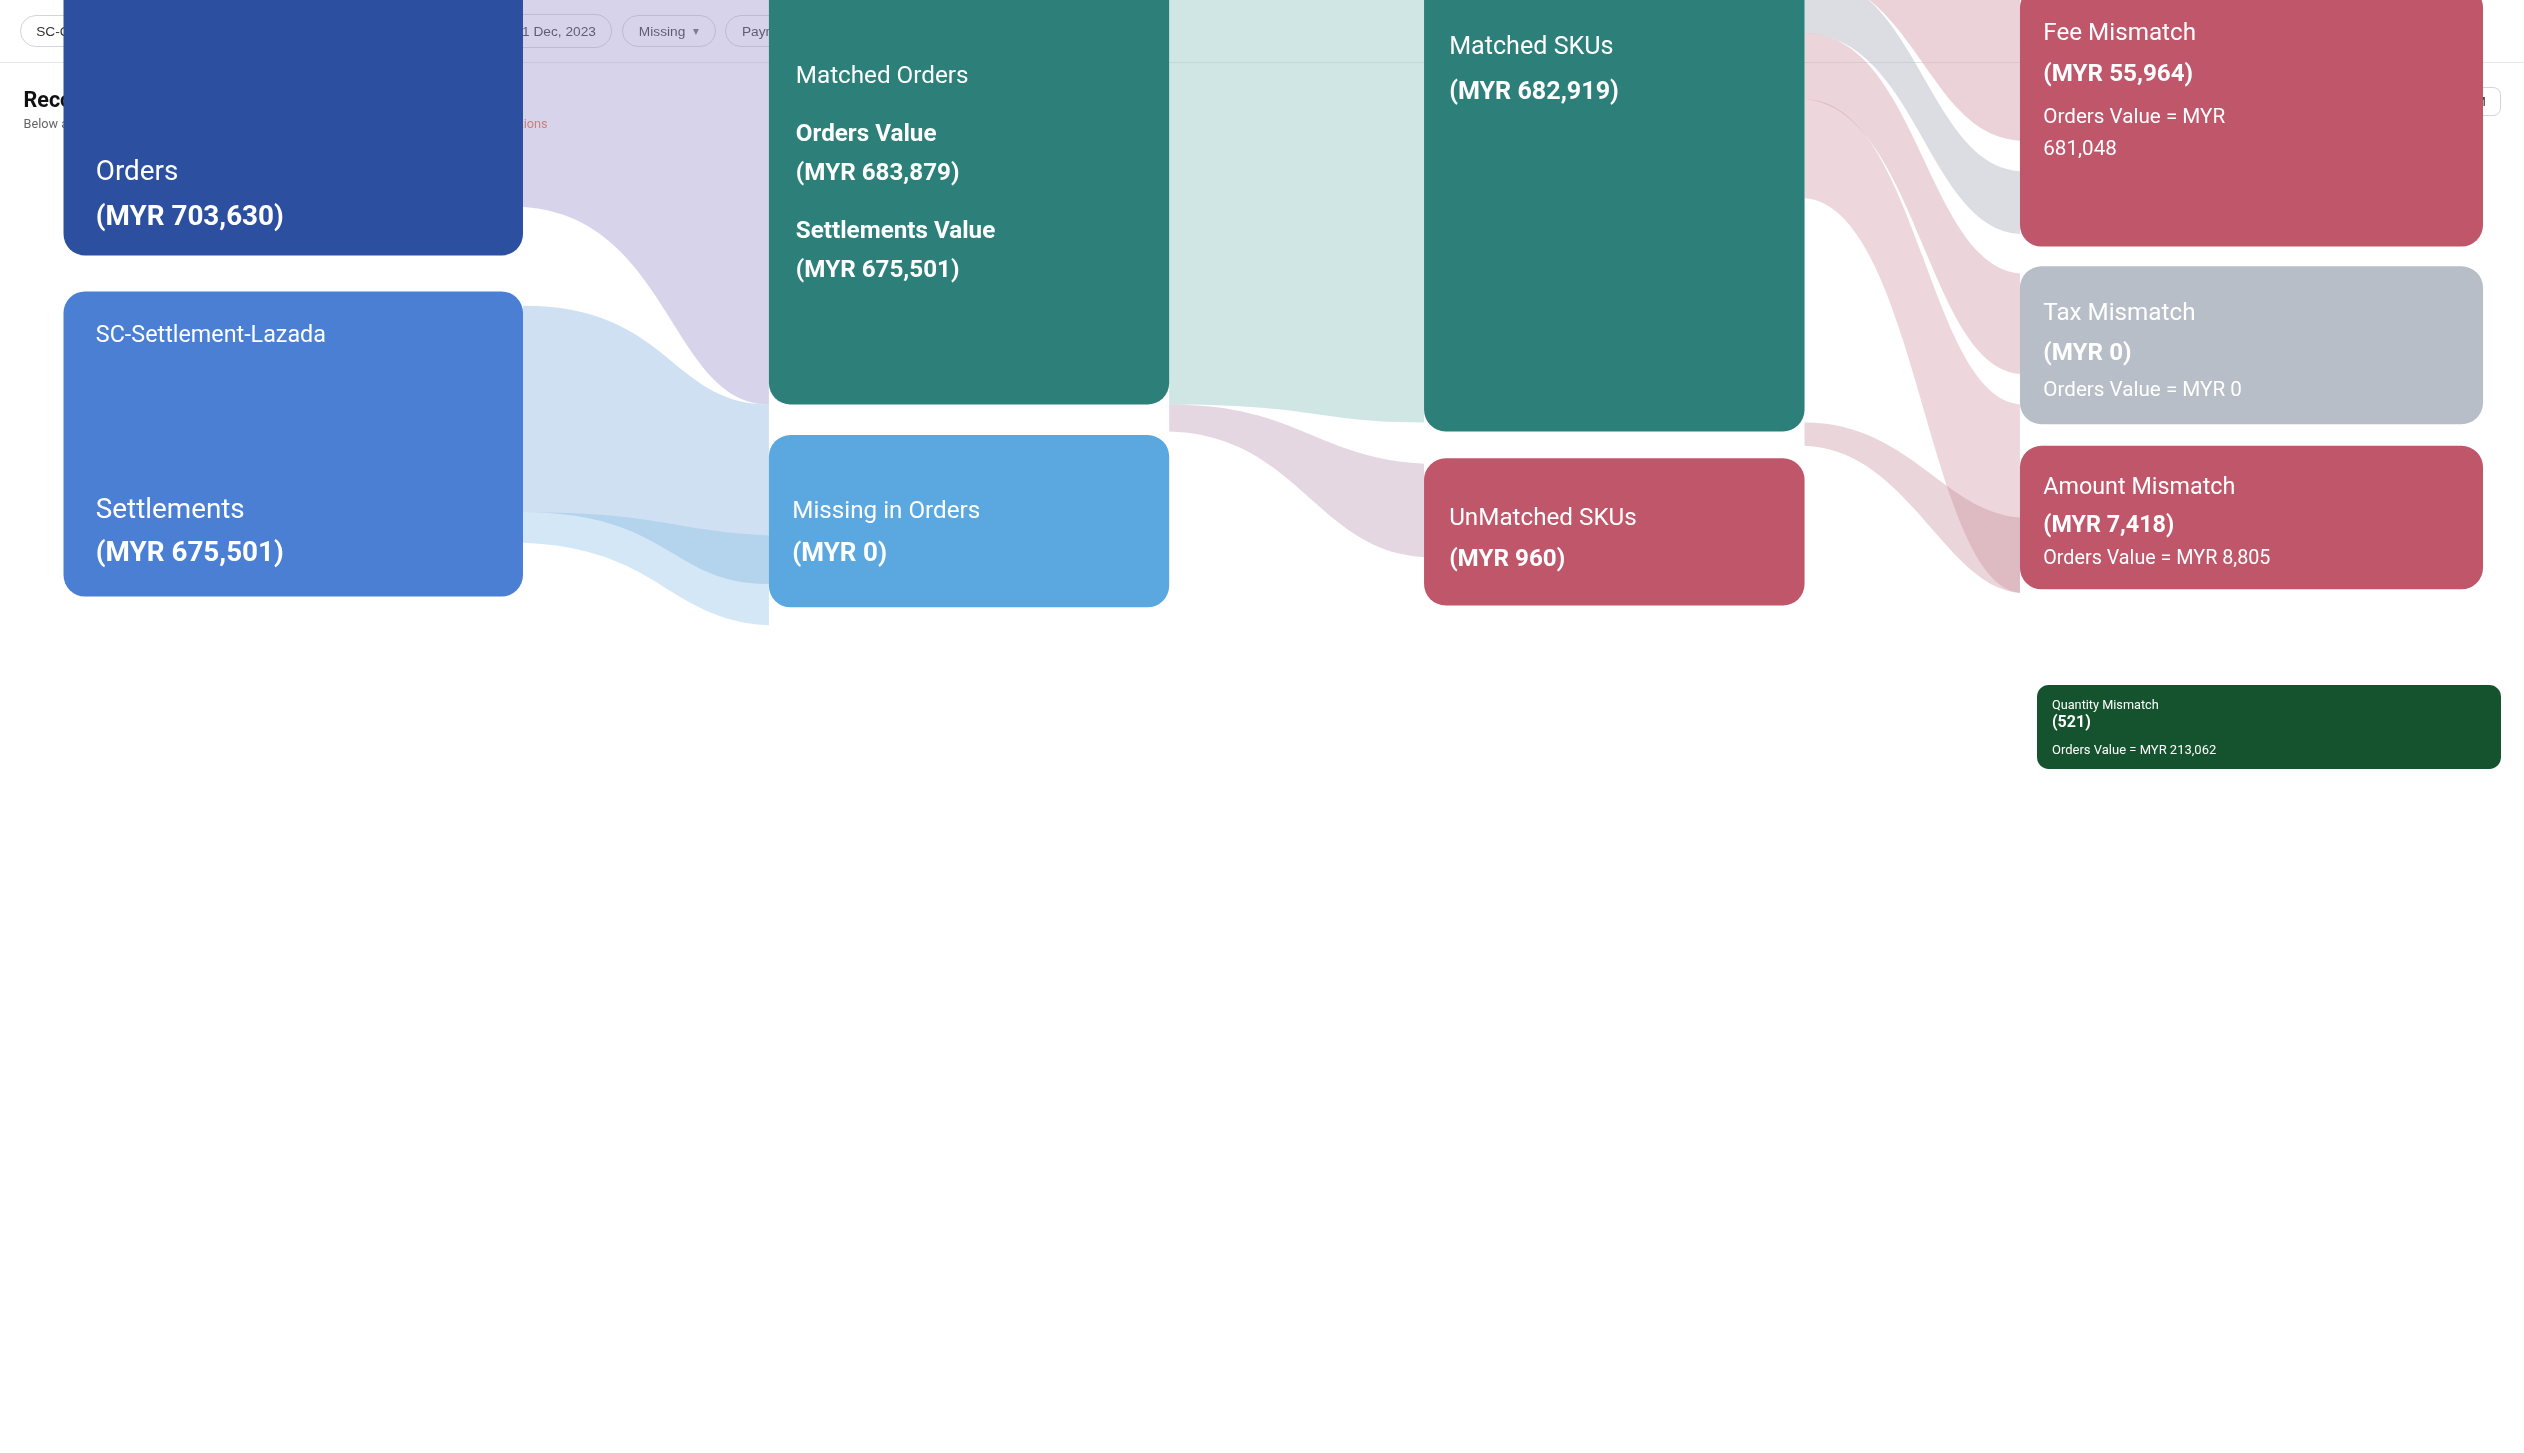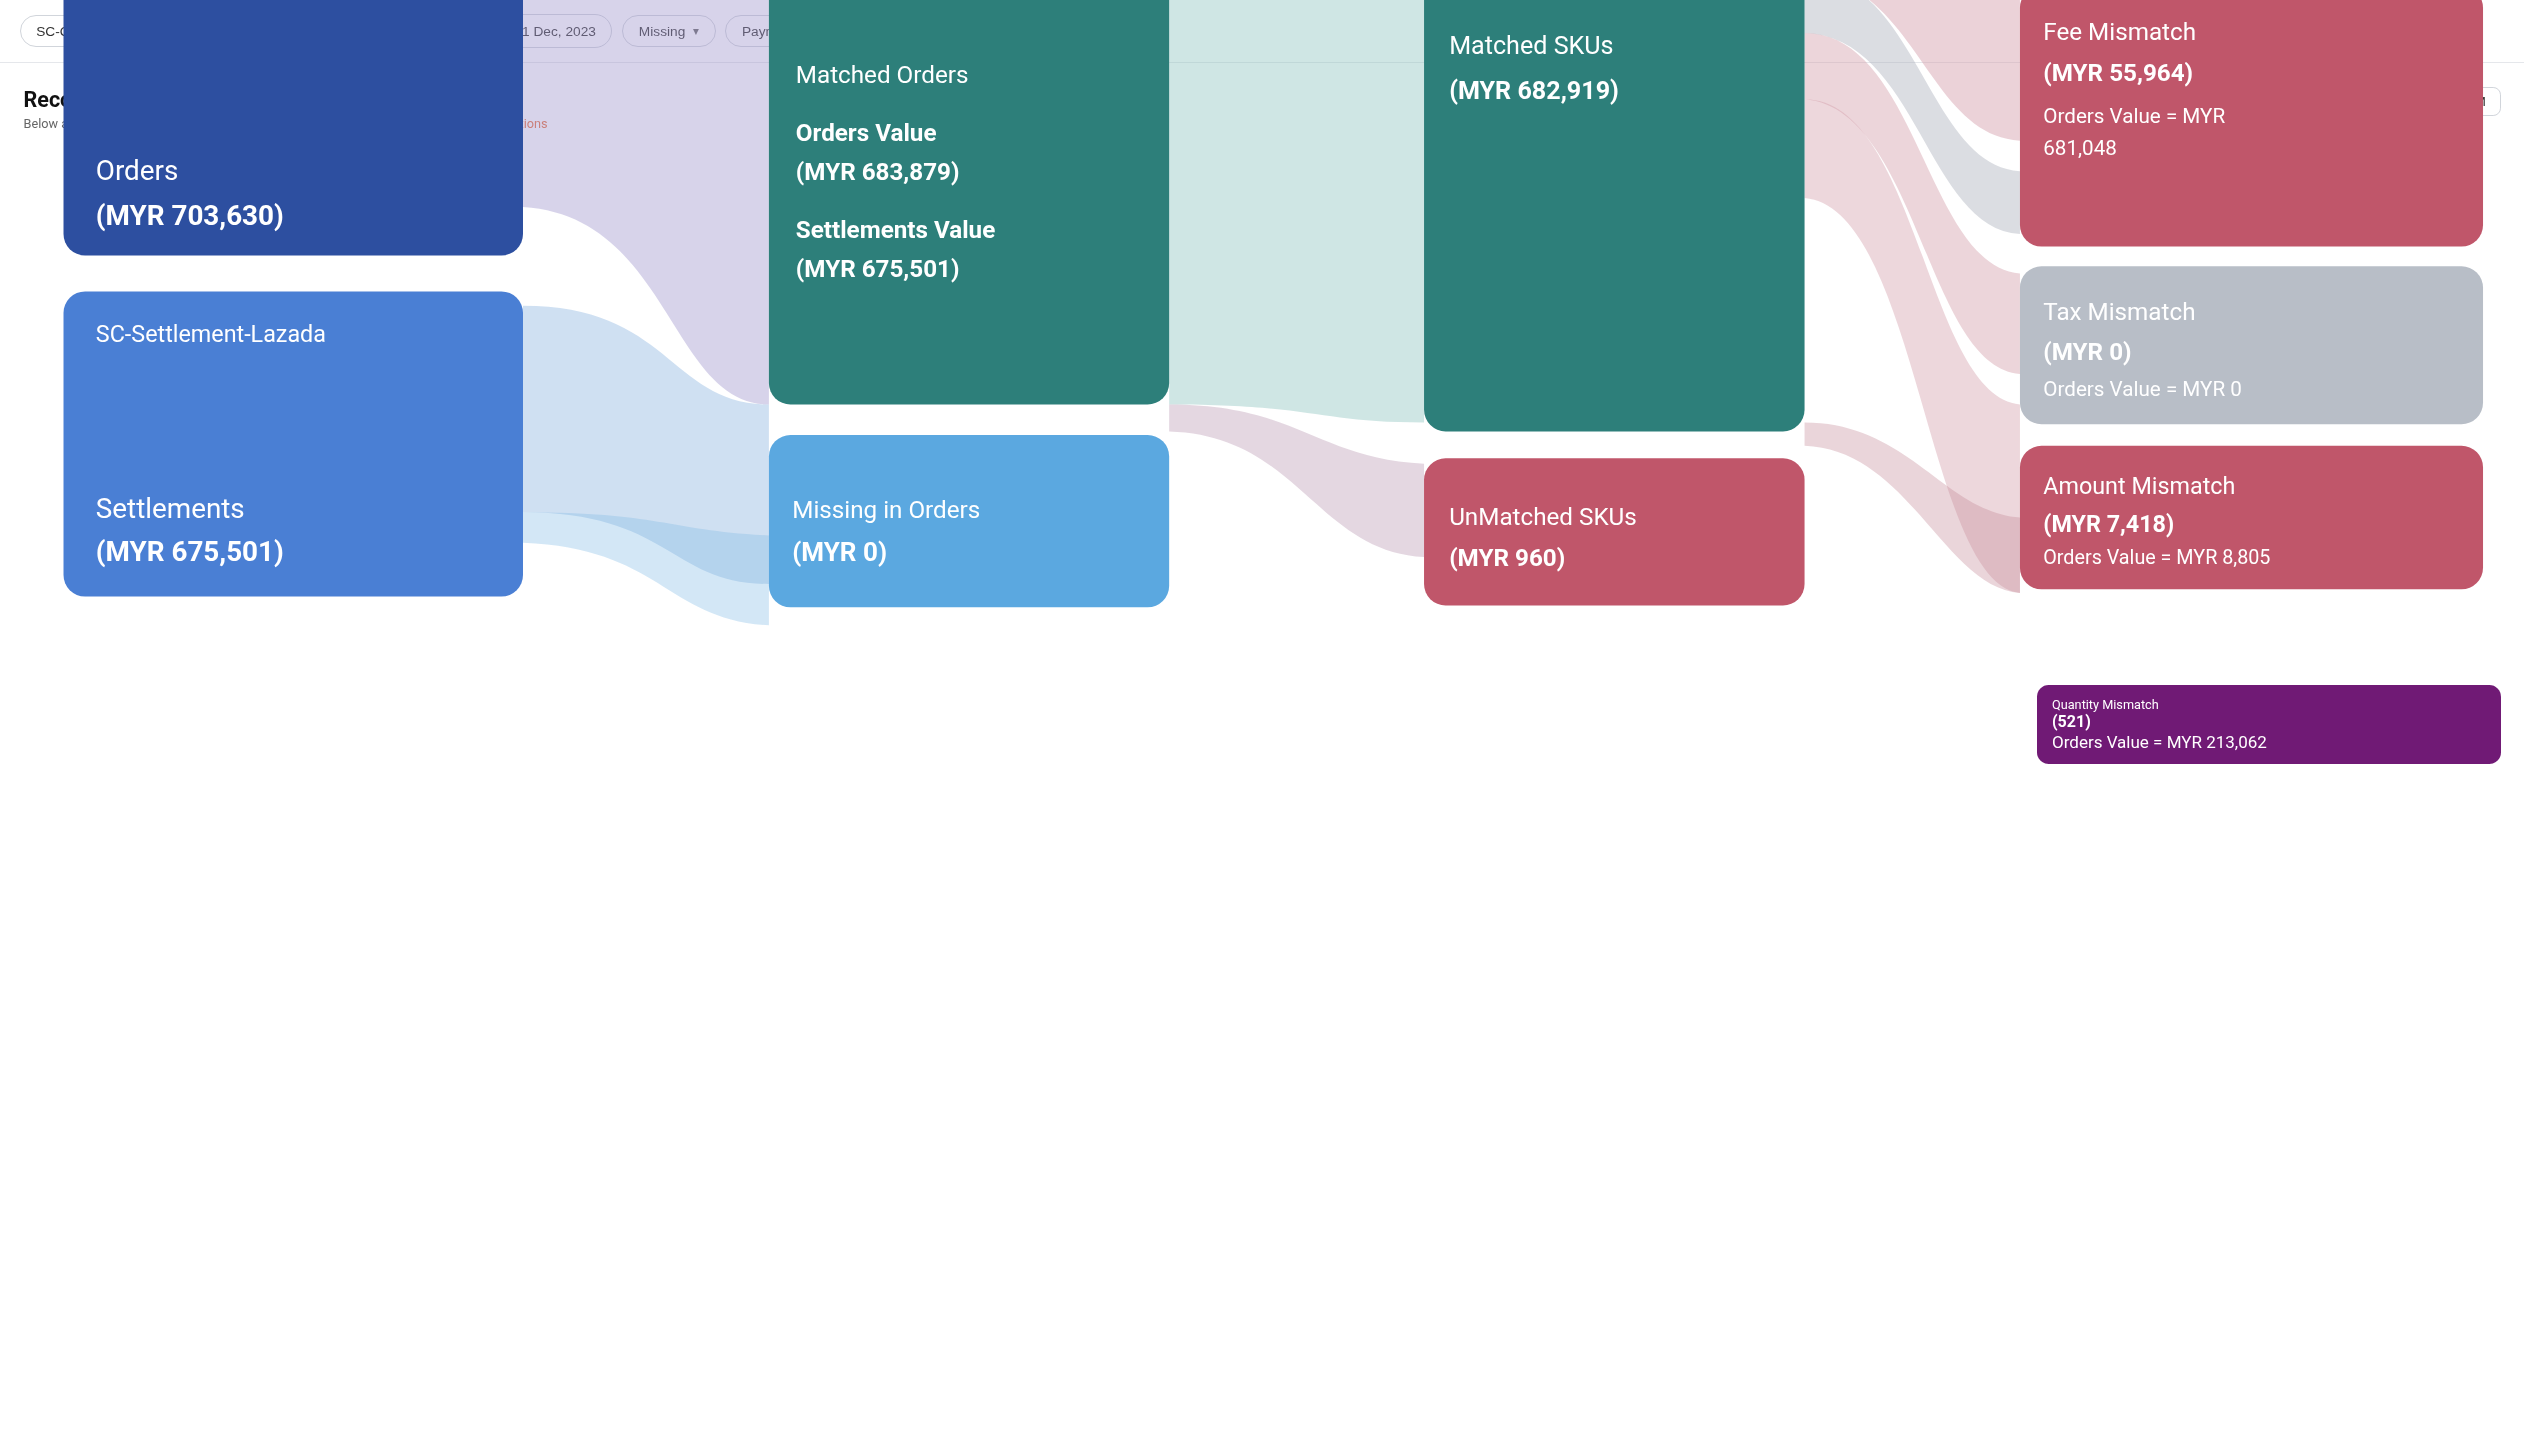--- a/index.html
+++ b/index.html
@@ -210,23 +210,23 @@
 </div>
 
 <div style="
   position: relative;
   margin: -27px 23.5px 29px;
   display: flex;
   justify-content: flex-end;
 ">
   <div style="
     width: 18.7%;
-    background: #701a75;
+    background: #14532d;
     border-radius: 11.7px;
     padding: 11.7px 14.7px;
     color: white;
   ">
     <div style="font-size:12.7px;">Quantity Mismatch</div>
     <div style="font-size:16px;font-weight:bold;">(521)</div>
-    <div style="font-size:17px;margin-top:1px;">Orders Value = MYR 213,062</div>
+    <div style="font-size:13px;margin-top:11px;">Orders Value = MYR 213,062</div>
   </div>
 </div>
 
 
 </body></html>

